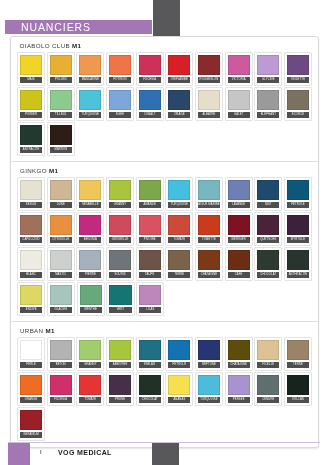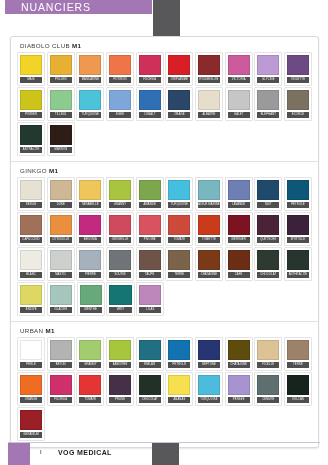--- a/index.html
+++ b/index.html
@@ -7,21 +7,21 @@
     width:328px;height:465px;
     background:#ffffff;
     font-family:"Liberation Sans", sans-serif;
     overflow:hidden;
     position:relative;
   }
   .page{position:absolute;inset:0;background:#fff;}
 
   
   .banner{
-    position:absolute;left:5px;top:0;width:147px;height:14px;
+    position:absolute;left:5px;top:20px;width:147px;height:14px;
     background:#a376b4;display:flex;align-items:center;
   }
   .banner-title{
     color:#ffffff;font-size:10.5px;letter-spacing:.9px;
     padding-left:16px;font-weight:400;
   }
   .grey-bar{
     position:absolute;left:153px;top:0;width:27px;height:38px;background:#58585a;
   }
 

